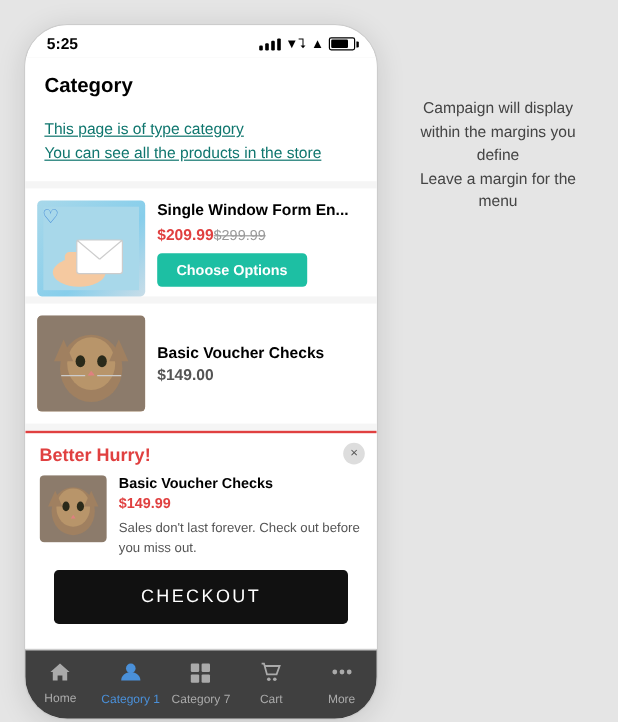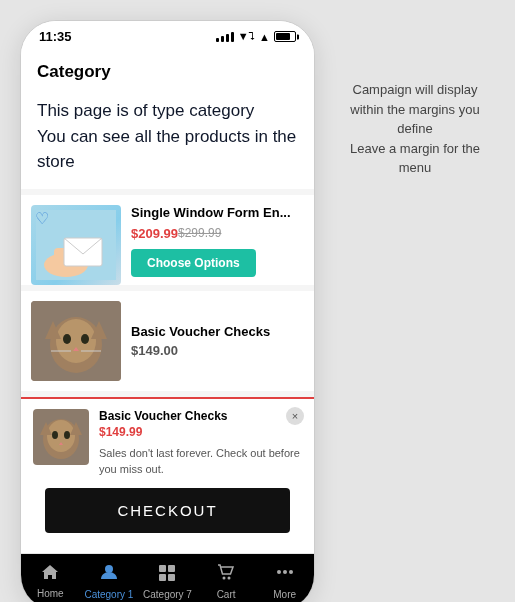--- a/index.html
+++ b/index.html
@@ -86,23 +86,24 @@
       padding: 14px 16px 14px 16px;
       margin-bottom: 6px;
     }
     .category-title {
       font-size: 17px;
       font-weight: 700;
       color: #000;
       margin-bottom: 16px;
     }
     .category-desc {
-      font-size: 17px;
-      color: #0f172a;
+      font-size: 13px;
+      color: #0f766e;
       line-height: 1.5;
+      text-decoration: underline;
     }
 
     
     .product-card {
       background: #fff;
       margin-bottom: 6px;
       display: flex;
       flex-direction: column;
     }
     .product-row {
@@ -273,21 +274,21 @@
       border-radius: 4px;
       padding: 14px;
       font-size: 15px;
       font-weight: 400;
       letter-spacing: 2px;
       cursor: pointer;
     }
 
     
     .bottom-nav {
-      background: #000000;
+      background: #404040;
       border-top: 1px solid #e5e5e5;
       display: flex;
       justify-content: space-around;
       align-items: center;
       padding: 8px 0 10px 0;
     }
     .nav-item {
       display: flex;
       flex-direction: column;
       align-items: center;
@@ -326,21 +327,21 @@
     }
   </style>
 </head>
 <body>
 
 <div style="display:flex; flex-direction:row; align-items:flex-start; gap:0;">
 
   <div class="phone-container">
 
     <div class="status-bar">
-      <span class="status-time">11:35</span>
+      <span class="status-time">5:25</span>
       <div class="status-icons">
         <div class="signal-dots">
           <span style="height:4px"></span>
           <span style="height:6px"></span>
           <span style="height:8px"></span>
           <span style="height:10px"></span>
         </div>
         <span class="wifi-icon">▼⮧</span>
         <span style="font-size:11px;">▲</span>
         <div class="battery-icon">
@@ -409,20 +410,21 @@
             </svg>
           </div>
           <div class="product-info">
             <div class="product-name-2">Basic Voucher Checks</div>
             <div class="price-2">$149.00</div>
           </div>
         </div>
       </div>
 
       <div class="campaign-popup">
+        <div class="campaign-title">Better Hurry!</div>
         <button class="campaign-close">×</button>
         <div class="campaign-body">
           <div>
             <svg width="56" height="56" viewBox="0 0 56 56" style="border-radius:4px;">
               <rect width="56" height="56" fill="#8c7b6b"></rect>
               <ellipse cx="28" cy="30" rx="18" ry="20" fill="#a08060"></ellipse>
               <ellipse cx="28" cy="27" rx="14" ry="16" fill="#b8956a"></ellipse>
               <polygon points="13,13 19,26 7,26" fill="#a08060"></polygon>
               <polygon points="43,13 49,26 37,26" fill="#a08060"></polygon>
               <ellipse cx="22" cy="26" rx="3" ry="4" fill="#2a2a1a"></ellipse>

